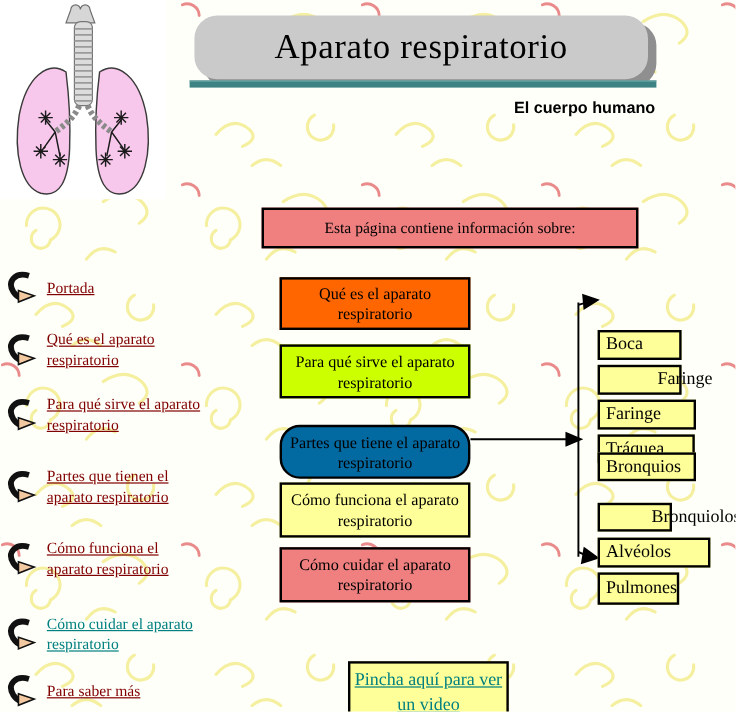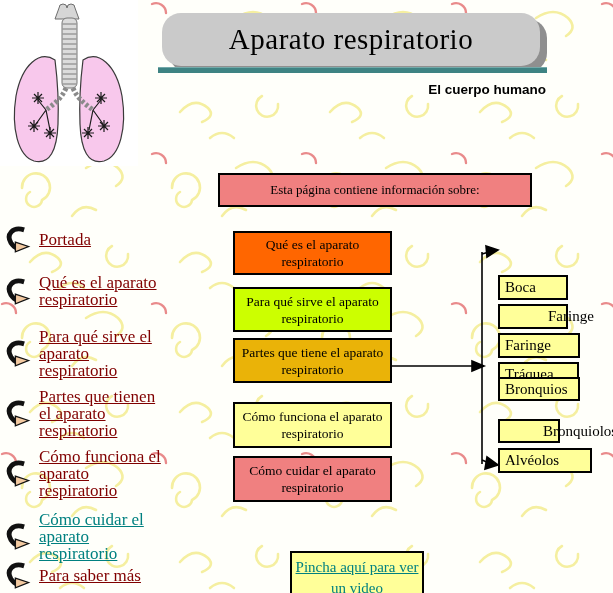--- a/index.html
+++ b/index.html
@@ -23,32 +23,32 @@
     left:300px;top:82px;width:246px;text-align:right;
     font-family:"Liberation Sans",sans-serif;font-weight:bold;font-size:13.5px;z-index:3;
   }
   
   #intro-box{
     left:202px;top:173px;width:310px;height:30px;background:#F08080;border:2px solid #000;
     display:flex;align-items:center;justify-content:center;font-size:13px;z-index:3;margin-left:16px;
   }
   
   .side-item{left:4px;width:172px;display:flex;align-items:center;gap:7px;min-height:30px;z-index:3;}
-  .side-item .lbl{width:132px;font-size:17px;line-height:17px;text-decoration:underline;color:#800000;cursor:pointer;}
+  .side-item .lbl{width:132px;font-size:13px;line-height:17px;text-decoration:underline;color:#800000;cursor:pointer;}
   .side-item.visited .lbl{color:#008080;}
   .arrow-ico{flex:0 0 28px;height:29px;}
   
   .topic{
     left:233px;width:159px;border:2px solid #000;box-sizing:border-box;
     display:flex;align-items:center;justify-content:center;text-align:center;
     font-size:13.5px;line-height:17px;padding:1px 6px;z-index:3;
   }
   #topic-0{top:231px;height:44px;background:#FF6600;}
   #topic-1{top:287px;height:45px;background:#CCFF00;}
-  #topic-2{top:338px;height:45px;background:#eab308;}
+  #topic-2{top:354px;height:45px;background:#0369a1;border-radius:17px;}
   #topic-3{top:402px;height:46px;background:#FFFF99;}
   #topic-4{top:456px;height:46px;background:#F08080;}
   
   .part{
     left:498px;background:#FFFF99;border:2px solid #000;box-sizing:border-box;
     display:flex;align-items:center;padding-left:5px;font-size:15px;z-index:3;margin-top:37px;
   }
   #part-0{top:238px;width:70px;height:25px;}
   #part-1{top:267px;width:70px;height:25px;padding-left:48px;}
   #part-2{top:296px;width:82px;height:25px;}
@@ -232,18 +232,21 @@
     </div>
   <div id="part-4" class="part abs">
       <span>Bronquios</span>
     </div>
   <div id="part-5" class="part abs">
       <span>Bronquiolos</span>
     </div>
   <div id="part-6" class="part abs">
       <span>Alvéolos</span>
     </div>
+  <div id="part-7" class="part abs">
+      <span>Pulmones</span>
+    </div>
 
   <div id="video-box" class="abs">
     <a>Pincha aquí para ver un video</a>
   </div>
 
 </div>
 
 </body></html>

